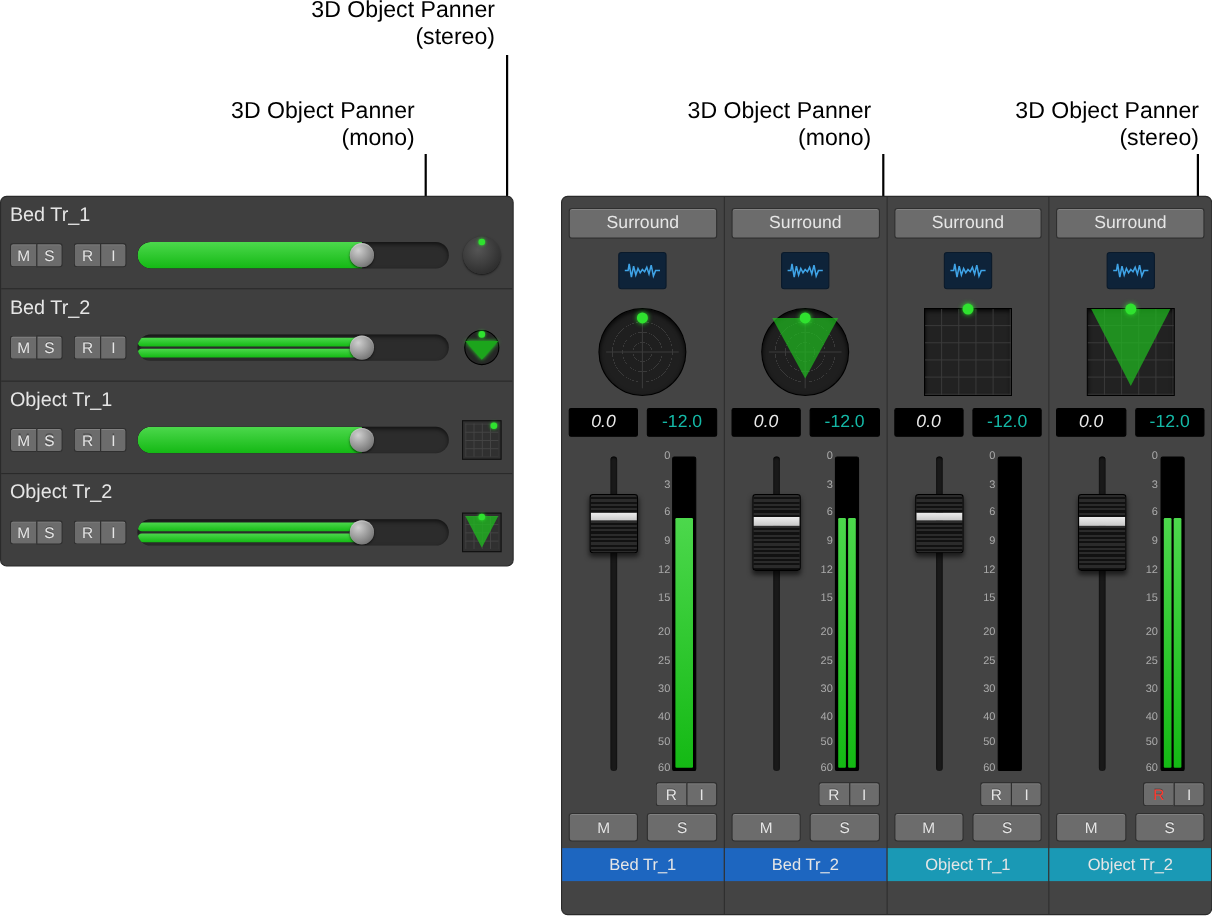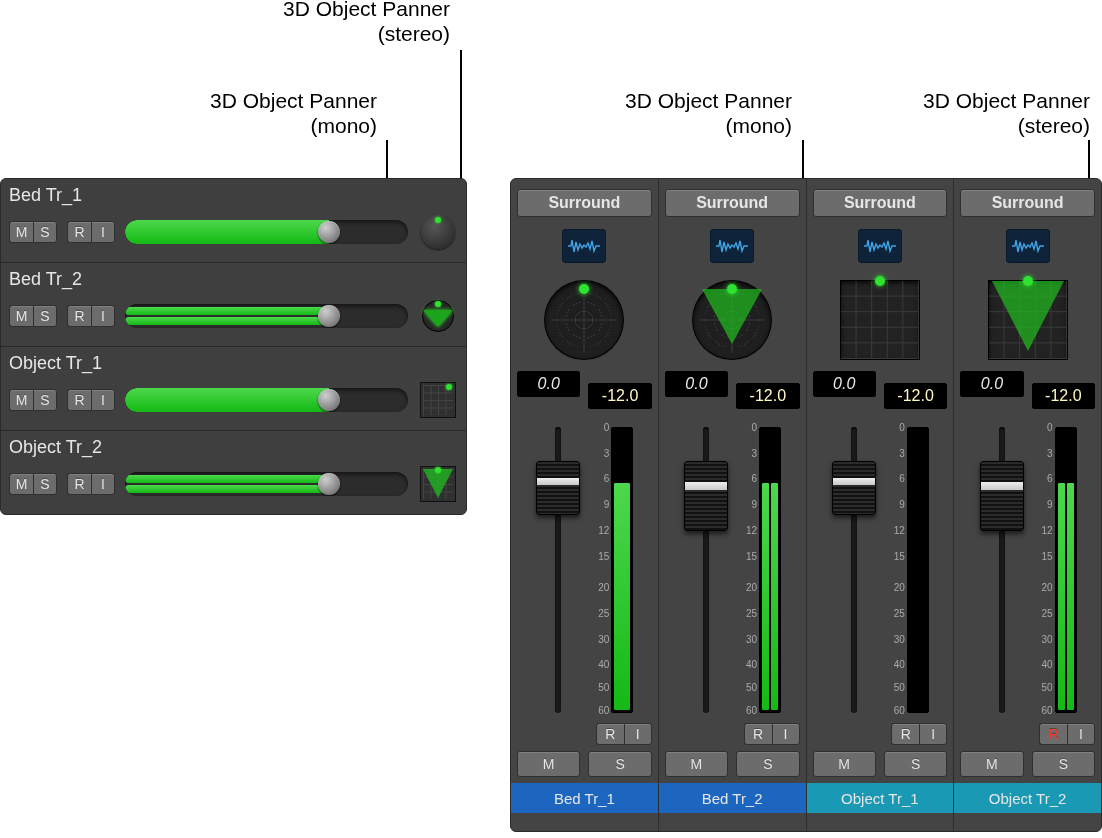--- a/index.html
+++ b/index.html
@@ -205,21 +205,20 @@
     height: 28px;
     background: #6c6c6c;
     color: #e6e6e6;
     border: 1px solid #2f2f2f;
     border-radius: 3px;
     font-size: 16px;
     display: flex; align-items: center; justify-content: center;
     box-shadow: inset 0 1px 0 rgba(255,255,255,0.15);
     cursor: pointer;
     margin-bottom: 12px;
-    font-weight: bold;
   }
   .eq-icon {
     width: 44px; height: 34px;
     background: #0e2339;
     border: 1px solid #0a1a2b;
     border-radius: 3px;
     display: flex; align-items: center; justify-content: center;
     margin-bottom: 18px;
   }
   .channel .panner {
@@ -298,21 +297,21 @@
   .readout {
     flex: 1;
     height: 26px;
     background: #000;
     border: 1px solid #000;
     border-radius: 2px;
     display: flex; align-items: center; justify-content: center;
     font-size: 16px;
   }
   .readout.white { color: #eaeaea; font-style: italic; }
-  .readout.green { color: #fef9c3; margin-top: 12px; }
+  .readout.green { color: #14b8a6; }
 
   .fader-area {
     display: flex; gap: 2px; width: 100%; justify-content: center;
     height: 286px;
     margin-bottom: 6px;
   }
   .fader-track {
     position: relative;
     width: 46px;
     display: flex; flex-direction: column; align-items: center;

